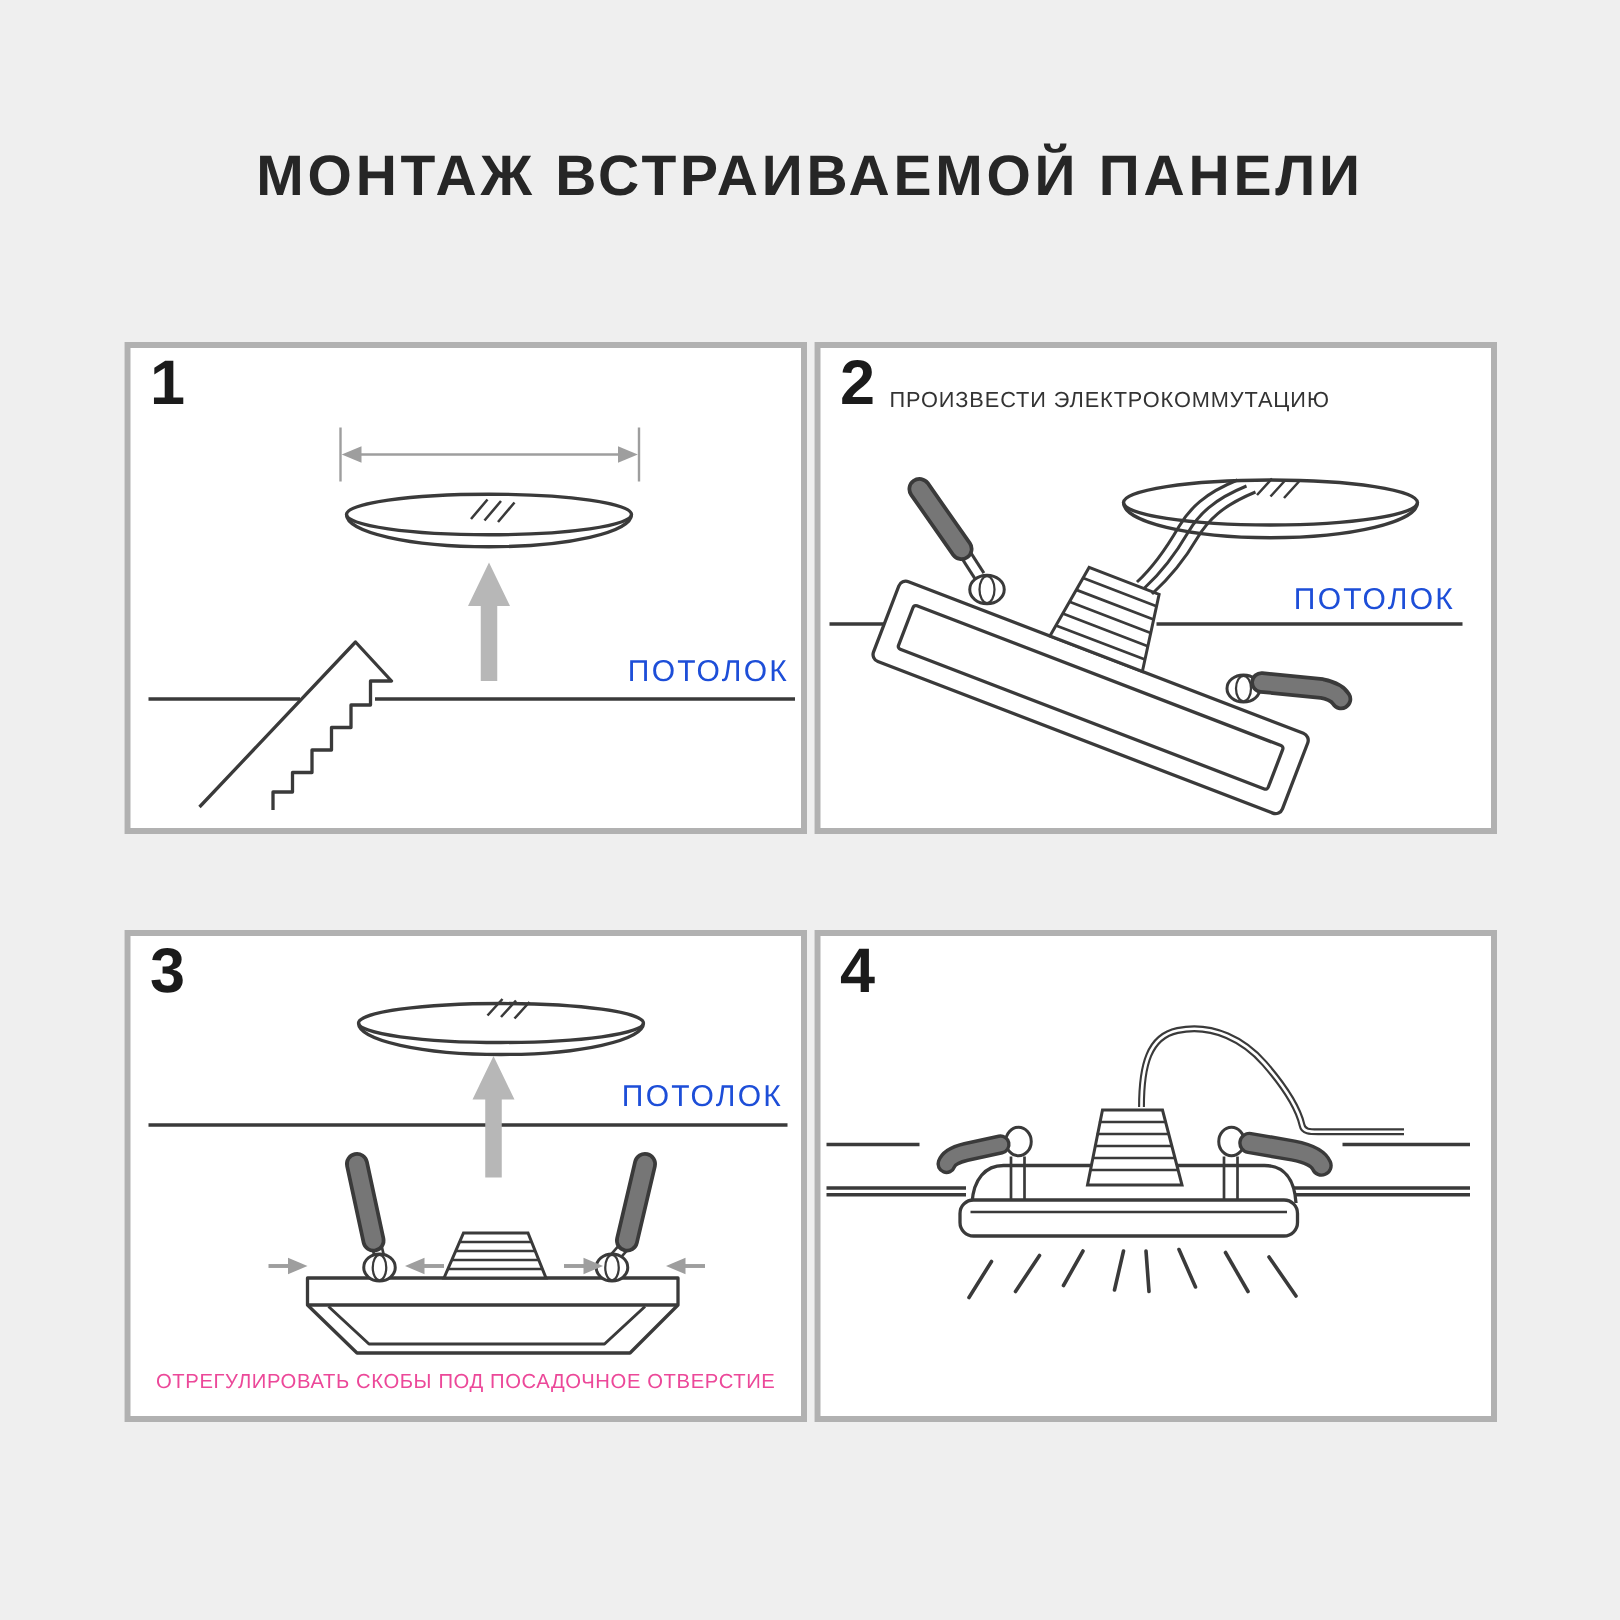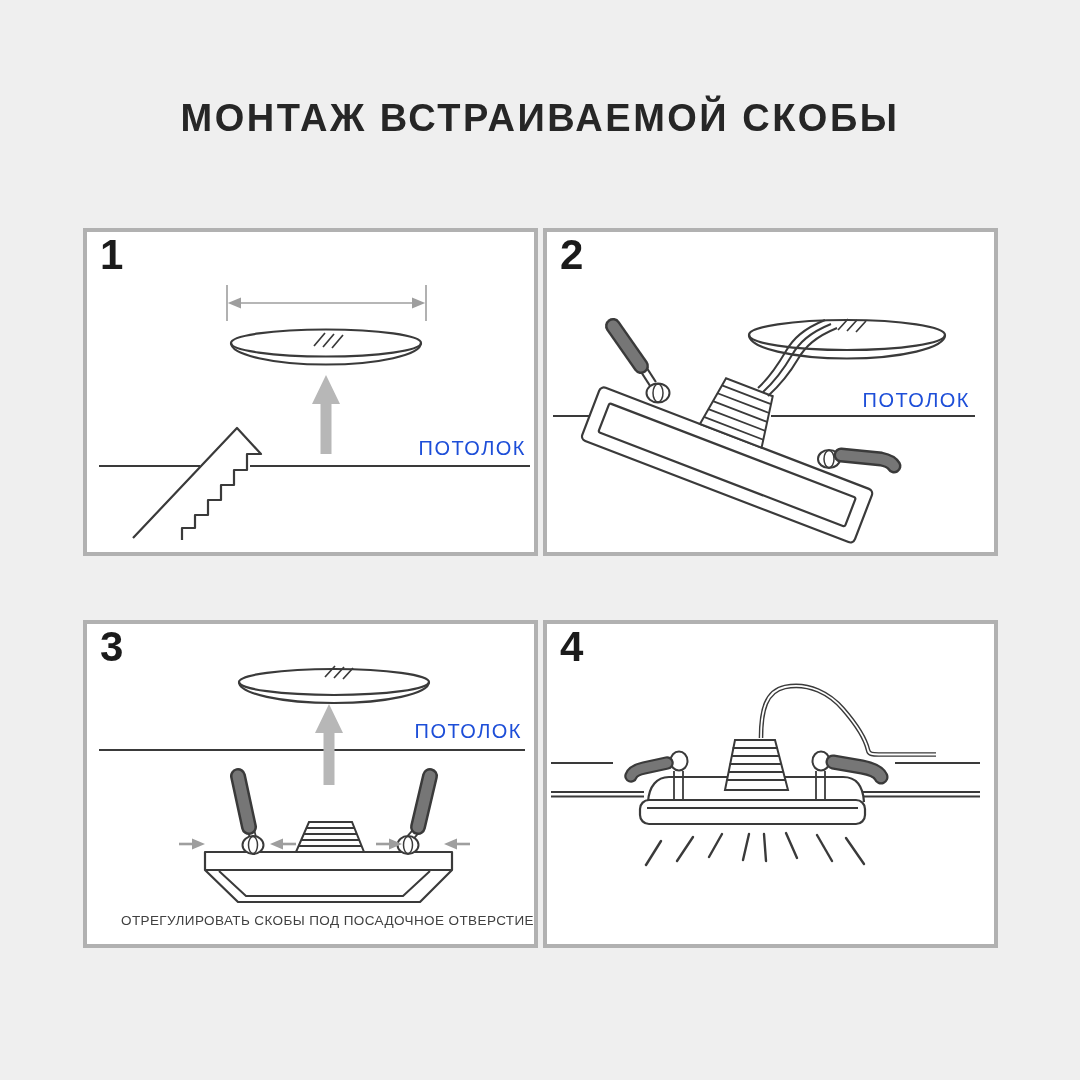--- a/index.html
+++ b/index.html
@@ -32,30 +32,30 @@
     position:absolute;font-size:20px;color:#1d4ed8;letter-spacing:1.5px;
   }
   #p1 .ceil{right:8px;top:205px}
   #p2 .ceil{right:24px;top:157px}
   #p3 .ceil{right:12px;top:96px}
   .head2{
     position:absolute;left:46px;top:27px;font-size:14.5px;color:#333333;
     letter-spacing:0.6px;
   }
   .cap3{
-    position:absolute;left:0;top:289px;width:100%;text-align:right;
-    font-size:13.5px;color:#404040;letter-spacing:0.4px;
+    position:absolute;left:0;top:289px;width:100%;text-align:center;
+    font-size:13.5px;color:#ec4899;letter-spacing:0.4px;
   }
 </style>
 </head>
 <body>
 
 <div class="canvas">
 
-  <h1 class="title">МОНТАЖ ВСТРАИВАЕМОЙ СКОБЫ</h1>
+  <h1 class="title">МОНТАЖ ВСТРАИВАЕМОЙ ПАНЕЛИ</h1>
 
   <section class="panel" id="p1">
     <svg class="art" viewBox="0 0 447 320">
       <g stroke="#9e9e9e" stroke-width="1.6" fill="none">
         <line x1="140" y1="53" x2="140" y2="89"></line>
         <line x1="339" y1="53" x2="339" y2="89"></line>
         <line x1="152" y1="71" x2="327" y2="71"></line>
         <path d="M140.8,71 L154,65.5 L154,76.5 Z" fill="#9e9e9e" stroke="none"></path>
         <path d="M338.2,71 L325,65.5 L325,76.5 Z" fill="#9e9e9e" stroke="none"></path>
       </g>
@@ -108,20 +108,21 @@
         <ellipse cx="111" cy="161" rx="5" ry="9" fill="none" stroke="#3a3a3a" stroke-width="1.5"></ellipse>
       </g>
       <g>
         <ellipse cx="282" cy="227" rx="11" ry="9" fill="#ffffff" stroke="#3a3a3a" stroke-width="2"></ellipse>
         <ellipse cx="282" cy="227" rx="5" ry="8.5" fill="none" stroke="#3a3a3a" stroke-width="1.5"></ellipse>
         <path d="M294,223 L334,227 Q344,229 347,234" stroke="#3a3a3a" stroke-width="15" fill="none" stroke-linecap="round"></path>
         <path d="M294,223 L334,227 Q344,229 347,234" stroke="#767676" stroke-width="10" fill="none" stroke-linecap="round"></path>
       </g>
     </svg>
     <div class="num">2</div>
+    <div class="head2">ПРОИЗВЕСТИ ЭЛЕКТРОКОММУТАЦИЮ</div>
     <div class="ceil">ПОТОЛОК</div>
   </section>
 
   <section class="panel" id="p3">
     <svg class="art" viewBox="0 0 447 320">
       <g fill="#ffffff" stroke="#3a3a3a" stroke-width="2.2">
         <ellipse cx="247" cy="58" rx="95" ry="13"></ellipse>
         <path d="M152,58 A95,21 0 0 0 342,58" fill="none"></path>
       </g>
       <path d="M238,53 l10,-11 M247,54 l10,-11 M256,55 l10,-11" stroke="#3a3a3a" stroke-width="1.7" fill="none"></path>

